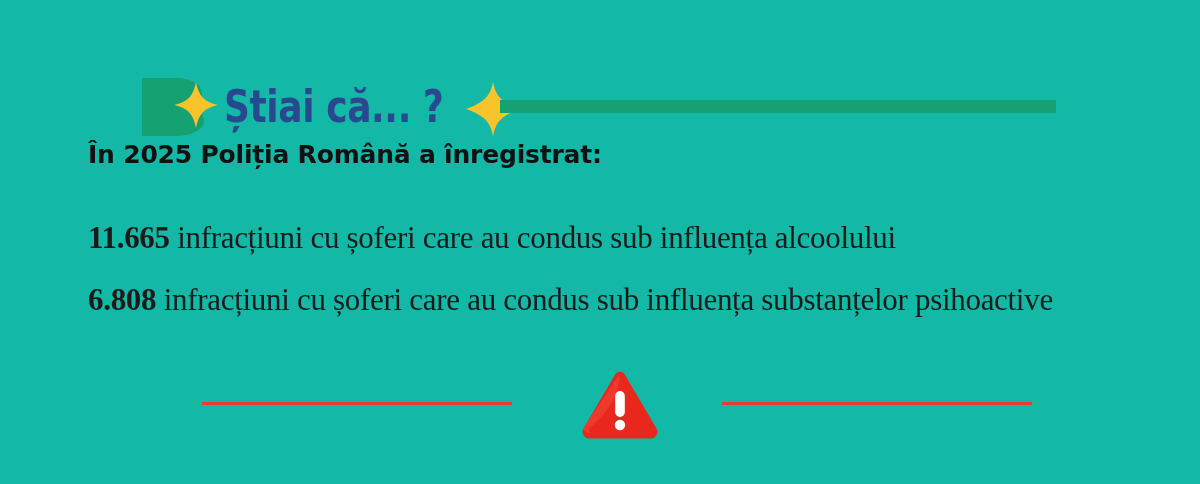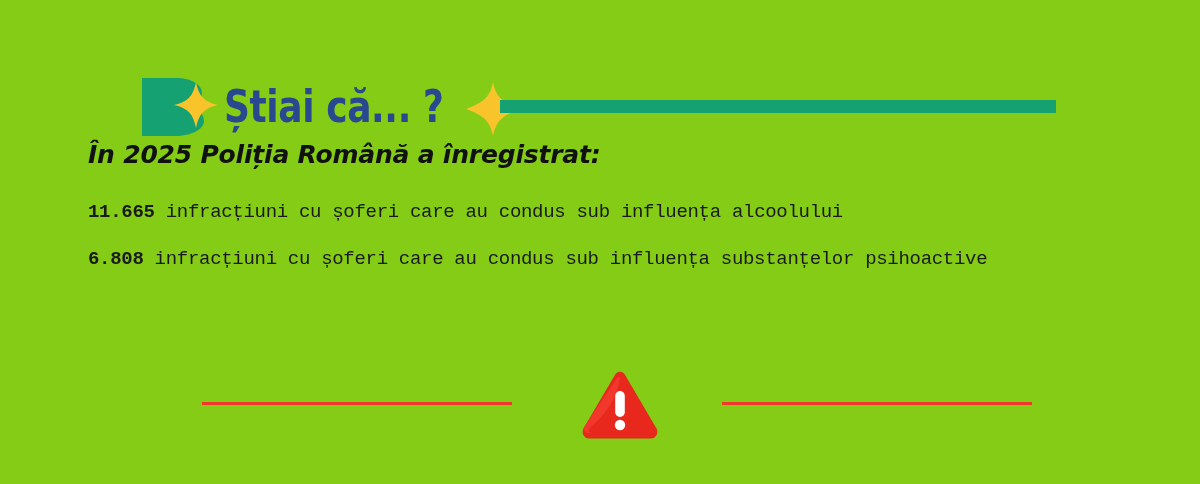--- a/index.html
+++ b/index.html
@@ -13,21 +13,21 @@
     background: #dde5e2;
     font-family: "Liberation Sans", sans-serif;
     overflow: hidden;
     position: relative;
   }
 
   .infographic {
     position: relative;
     width: 1200px;
     height: 484px;
-    background: #84cc16;
+    background: #14b8a6;
   }
 
   
   .header {
     position: absolute;
     left: 0;
     top: 36px;
     width: 1200px;
     height: 72px;
   }
@@ -81,30 +81,29 @@
     left: 88px;
     top: 140px;
     width: 1024px;
   }
 
   .line-heading {
     font-family: "DejaVu Sans", sans-serif;
     font-weight: bold;
     font-size: 25px;
     color: #111111;
-    margin: 0 0 32px 0;
+    margin: 0 0 50px 0;
     letter-spacing: -0.2px;
     white-space: nowrap;
-    font-style: italic;
   }
 
   .line-stat {
-    font-family: Liberation Mono, monospace;
+    font-family: Liberation Serif, serif;
     font-weight: normal;
-    font-size: 19px;
+    font-size: 31px;
     color: #1a1a1a;
     margin: 0 0 24px 0;
     line-height: 1.22;
     letter-spacing: -0.3px;
     white-space: nowrap;
   }
 
   .line-stat.justified {
     white-space: normal;
     text-align: justify;

